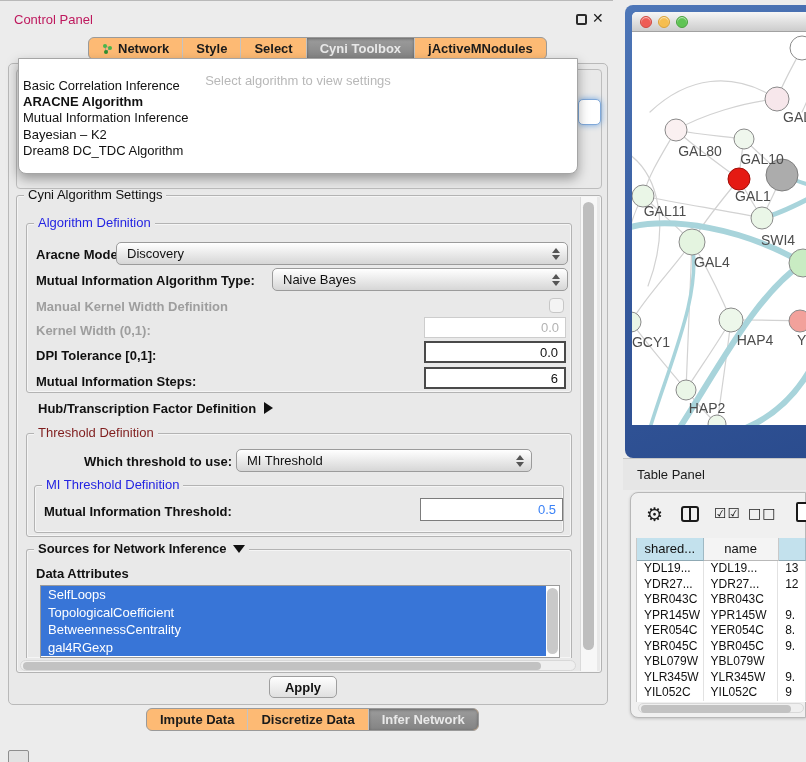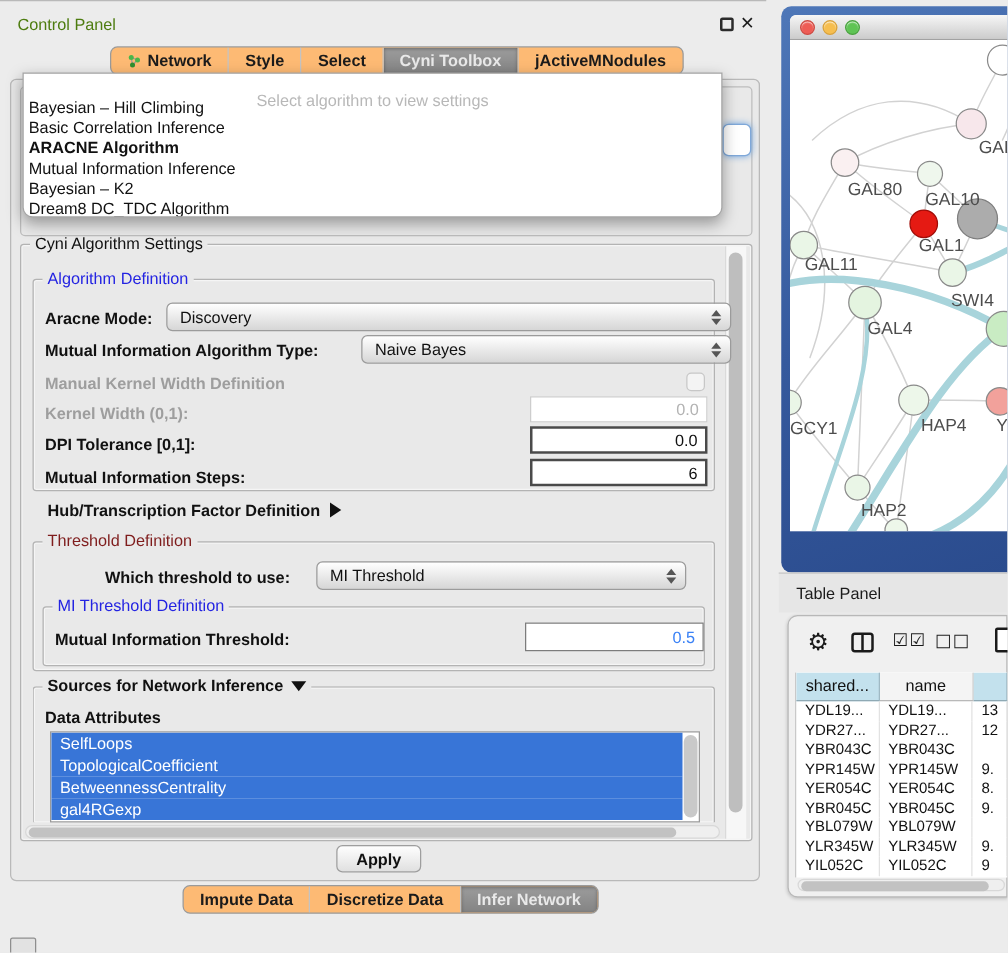--- a/index.html
+++ b/index.html
@@ -4,21 +4,21 @@
 <style>
   * { margin:0; padding:0; box-sizing:border-box; }
   html,body { width:806px; height:762px; overflow:hidden;
     font-family:"Liberation Sans","DejaVu Sans",sans-serif;
     background:#ECECEC; position:relative; }
   .abs { position:absolute; }
 
   
   .cp { left:0; top:4; width:613px; height:736px; background:#ECECEC; border-top:1px solid #B9B9B9; }
   .cp-titlebar { left:0; top:5; width:613px; height:26px; }
-  .cp-title { left:14px; top:11px; font-size:13px; color:#4d7c0f; }
+  .cp-title { left:14px; top:11px; font-size:13px; color:#be185d; }
   .float-icon { left:576px; top:13px; width:11px; height:11px; border:2px solid #2b2b2b; border-radius:2px; }
   .close-icon { left:592px; top:9px; font-size:14px; font-weight:bold; color:#1b1b1b; }
 
   .tabstrip { display:flex; border:1px solid #9a9a9a; border-radius:6px; overflow:hidden; background:#fdba74; height:23px; }
   .tabstrip .tab { font-size:13px; font-weight:bold; color:#1b1b1b; padding:0 13px; line-height:21px; border-left:1px solid #C3C3C3; display:flex; align-items:center; gap:5px; white-space:nowrap; }
   .tabstrip .tab:first-child { border-left:none; }
   .tabstrip .tab.sel { background:linear-gradient(#9d9d9d,#838383); color:#E9E9E9; box-shadow:inset 0 1px 3px rgba(0,0,0,.35); }
   .top-tabs { left:88px; top:36px; }
   .bottom-tabs { left:146px; top:707px; }
 
@@ -26,21 +26,21 @@
 
   
   .fs { border:1px solid #B3B3B3; border-radius:3px; box-shadow:inset 0 0 0 1px rgba(255,255,255,.55); }
   .legend { position:absolute; font-size:13px; background:#E9E9E9; padding:0 4px; line-height:14px; white-space:nowrap; }
   .legend.blue { color:#2424E2; }
   .legend.green { color:#7f1d1d; }
 
   .lbl { font-size:13px; font-weight:bold; color:#111; white-space:nowrap; }
   .lbl.dis { color:#9E9E9E; }
 
-  .combo { background:linear-gradient(#FFFFFF,#D6D6D6); border:1px solid #9B9B9B; border-radius:5px; font-size:13px; color:#111; padding-left:10px; display:flex; align-items:center;margin-left:17px; }
+  .combo { background:linear-gradient(#FFFFFF,#D6D6D6); border:1px solid #9B9B9B; border-radius:5px; font-size:13px; color:#111; padding-left:10px; display:flex; align-items:center; }
   .spinner { position:absolute; right:7px; top:50%; transform:translateY(-50%); display:flex; flex-direction:column; gap:2px; }
   .spinner i { width:0; height:0; border-left:4px solid transparent; border-right:4px solid transparent; display:block; }
   .spinner .up { border-bottom:5px solid #555; }
   .spinner .dn { border-top:5px solid #555; }
 
   .field { background:#fff; font-size:13px; text-align:right; padding:0 6px; display:flex; align-items:center; justify-content:flex-end; }
   .field.dark { border:2px solid #4A4A4A; color:#111; }
   .field.mid  { border:1px solid #7c7c7c; color:#3b82f6;text-align:center; }
   .field.dis  { border:1px solid #CDCDCD; color:#B3B3B3; }
 
@@ -223,21 +223,20 @@
       <div class="tab">
         <span>Discretize Data</span>
       </div>
       <div class="tab sel">
         <span>Infer Network</span>
       </div>
     </div>
 
   <div class="abs popup" id="algo-popup">
     <div class="popup-prompt">Select algorithm to view settings</div>
-  <div class="popup-item">Bayesian – Hill Climbing</div>
       <div class="popup-item">Basic Correlation Inference</div>
       <div class="popup-item bold">ARACNE Algorithm</div>
       <div class="popup-item">Mutual Information Inference</div>
       <div class="popup-item">Bayesian – K2</div>
       <div class="popup-item">Dream8 DC_TDC Algorithm</div>
     </div>
 </div>
 
 <div class="abs net-frame">
   <div class="abs mac-window" style="left:7px;top:7px;">

